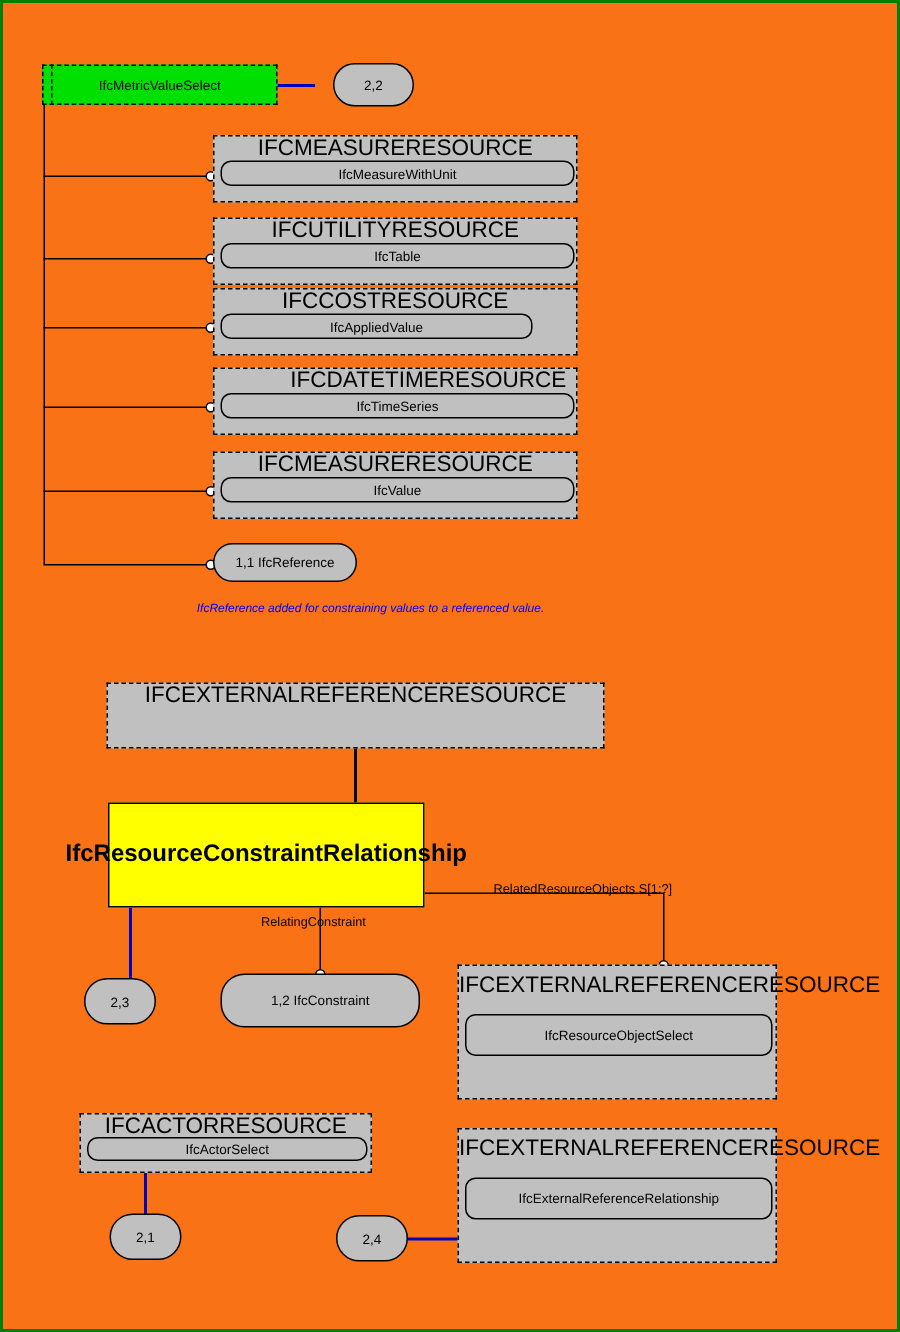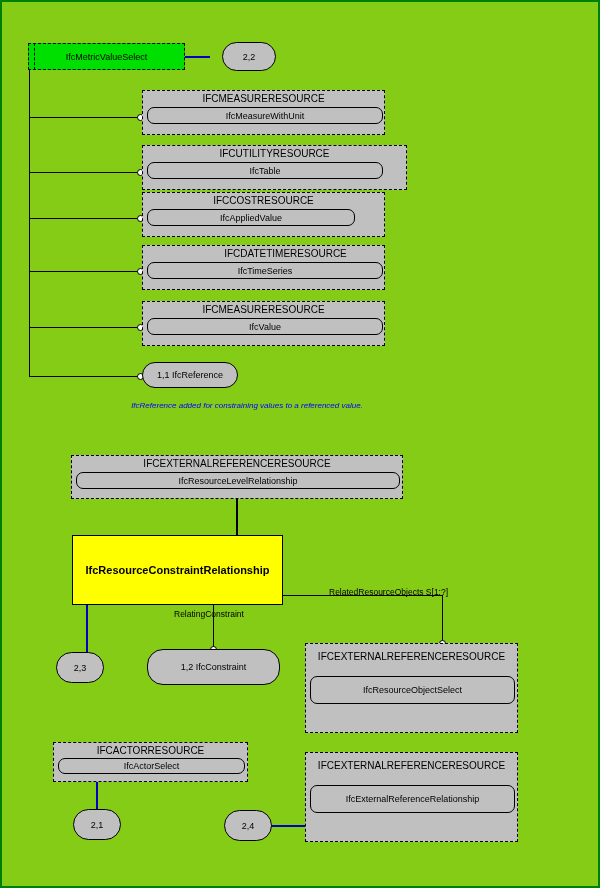--- a/index.html
+++ b/index.html
@@ -7,21 +7,21 @@
     padding: 0;
     background: #ffffff;
   }
   body {
     font-family: "Liberation Sans", sans-serif;
   }
   #page {
     position: relative;
     width: 600px;
     height: 888px;
-    background: #84cc16;
+    background: #f97316;
     box-sizing: border-box;
     border: 2px solid #008000;
     overflow: hidden;
   }
   .layer {
     position: absolute;
     left: 0; top: 0;
     width: 600px; height: 888px;
   }
   #lines { z-index: 1; }
@@ -31,21 +31,21 @@
   .pkg {
     position: absolute;
     background: #c0c0c0;
     border: 1px dashed #000000;
     box-sizing: border-box;
   }
   .pkg-title {
     position: absolute;
     left: 0; right: 0;
     text-align: center;
-    font-size: 10px;
+    font-size: 15px;
     color: #000000;
     line-height: 12px;
     white-space: nowrap;
   }
   
   .ent {
     position: absolute;
     background: #c0c0c0;
     border: 1px solid #000000;
     border-radius: 7px;
@@ -93,21 +93,21 @@
   
   .focus-node {
     position: absolute;
     background: #ffff00;
     border: 1.6px solid #000000;
     box-sizing: border-box;
     display: flex;
     align-items: center;
     justify-content: center;
     font-weight: bold;
-    font-size: 11px;
+    font-size: 16px;
     color: #000000;
     white-space: nowrap;
   }
   
   .attr-label {
     position: absolute;
     font-size: 8.5px;
     color: #000000;
     white-space: nowrap;
   }
@@ -191,21 +191,21 @@
       <span>2,2</span>
     </div>
 
     <div class="pkg" style="left:140px; top:88px; width:243px; height:45px;">
       <div class="pkg-title" style="top:2px;">IFCMEASURERESOURCE</div>
       <div class="ent" style="left:4px; top:16px; width:236px; height:17px;">
         <span>IfcMeasureWithUnit</span>
       </div>
     </div>
 
-    <div class="pkg" style="left:140px; top:143px; width:265px; height:45px;">
+    <div class="pkg" style="left:140px; top:143px; width:243px; height:45px;">
       <div class="pkg-title" style="top:2px;">IFCUTILITYRESOURCE</div>
       <div class="ent" style="left:4px; top:16px; width:236px; height:17px;">
         <span>IfcTable</span>
       </div>
     </div>
 
     <div class="pkg" style="left:140px; top:190px; width:243px; height:45px;">
       <div class="pkg-title" style="top:2px;">IFCCOSTRESOURCE</div>
       <div class="ent" style="left:4px; top:16px; width:208px; height:17px;">
         <span>IfcAppliedValue</span>
@@ -229,23 +229,20 @@
     <div class="pill" style="left:140px; top:360px; width:96px; height:26px;">
       <span>1,1 IfcReference</span>
     </div>
 
     <div class="note" style="left:0px; top:398px; width:490px;">
       <div>IfcReference added for constraining values to a referenced value.</div>
     </div>
 
     <div class="pkg" style="left:69px; top:453px; width:332px; height:44px;">
       <div class="pkg-title" style="top:2px;">IFCEXTERNALREFERENCERESOURCE</div>
-      <div class="ent" style="left:4px; top:16px; width:324px; height:17px;">
-        <span>IfcResourceLevelRelationship</span>
-      </div>
     </div>
 
     <div class="focus-node" style="left:70px; top:533px; width:211px; height:70px;">
       <span>IfcResourceConstraintRelationship</span>
     </div>
 
     <div class="attr-label" style="left:172px; top:607px;">RelatingConstraint</div>
     <div class="attr-label" style="left:303px; top:585px;padding-left:24px;">RelatedResourceObjects S[1:?]</div>
 
     <div class="pill" style="left:54px; top:650px; width:48px; height:31px;">

